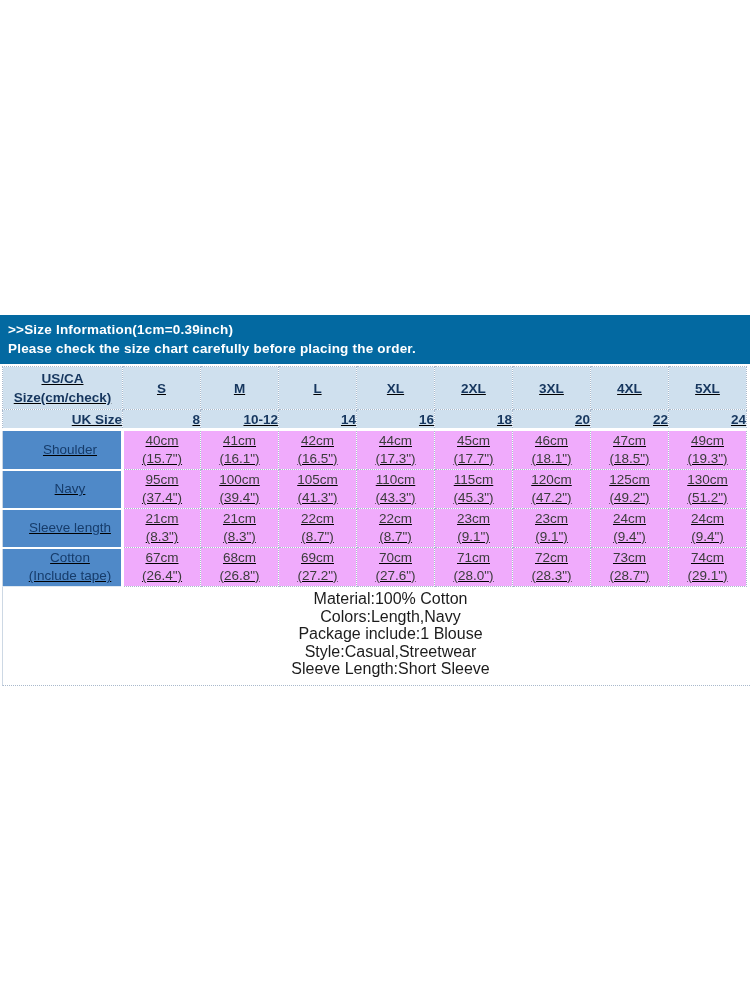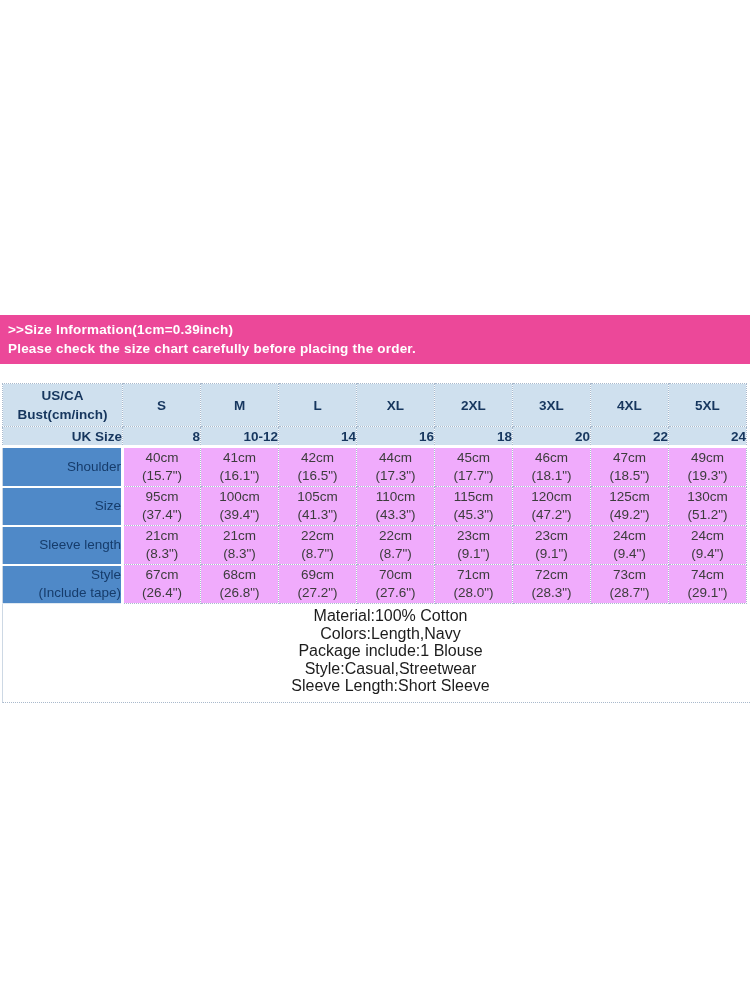--- a/index.html
+++ b/index.html
@@ -4,39 +4,39 @@
 <style>
   html, body { margin:0; padding:0; }
   body {
     width:750px; height:1000px; background:#ffffff; position:relative;
     font-family:"Liberation Sans", sans-serif;
   }
   .page { position:absolute; top:315px; left:0; width:750px; }
 
   
   .banner {
-    background:#ec4899; color:#ffffff; font-weight:bold;
+    background:#0369a1; color:#ffffff; font-weight:bold;
     font-size:13.5px; padding:5px 8px 6px 8px; letter-spacing:0.2px;
   }
   .banner div { line-height:19px; }
 
   
   table.size-table {
     border-collapse:collapse; table-layout:fixed;
-    width:744px; margin:19px 0 0 2px;
+    width:744px; margin:2px 0 0 2px;text-decoration:underline;
   }
   .size-table th, .size-table td {
     border:1px dotted #a9b9cc; padding:0; text-align:center;
     font-size:13.5px; overflow:hidden;
   }
   .size-table .hdr { background:#cfe0ee; color:#16365e; font-weight:bold; }
   .size-table th.corner { height:42px; line-height:19px; }
   .size-table tr.size-row td { height:18px;text-align:right; }
   .size-table td.row-label {
-    background:#4f89c8; color:#163c6b; text-align:right; padding-left:16px;
+    background:#4f89c8; color:#163c6b; text-align:center; padding-left:16px;
     font-weight:normal; line-height:18px;
     border-right:3px solid #ffffff; border-top:2px solid #ffffff;
     border-left:1px solid #c9d5e2; border-bottom:1px solid #dfe9f2;
   }
   .size-table tr.measure-row td.val { height:38px; background:#f0abfc; color:#3c3c3c; line-height:18px; }
   .size-table tr.measure-row.first td { border-top:3px solid #ffffff; }
   .size-table tr.measure-row.first td.row-label { border-top:3px solid #ffffff; }
 
   
   .notes {
@@ -59,21 +59,21 @@
 
   <table class="size-table">
     <colgroup>
       <col style="width:120px">
       <col span="8" style="width:78px">
     </colgroup>
     <thead>
       <tr>
         <th class="hdr corner">
           <div>US/CA</div>
-          <div>Bust(cm/inch)</div>
+          <div>Size(cm/check)</div>
         </th>
       <th class="hdr">S</th>
           <th class="hdr">M</th>
           <th class="hdr">L</th>
           <th class="hdr">XL</th>
           <th class="hdr">2XL</th>
           <th class="hdr">3XL</th>
           <th class="hdr">4XL</th>
           <th class="hdr">5XL</th>
         </tr>
@@ -122,21 +122,21 @@
             <div>47cm</div>
             <div>(18.5")</div>
           </td>
           <td class="val">
             <div>49cm</div>
             <div>(19.3")</div>
           </td>
         </tr>
         <tr class="measure-row">
           <td class="row-label">
-            <div>Size</div>
+            <div>Navy</div>
           </td>
           <td class="val">
             <div>95cm</div>
             <div>(37.4")</div>
           </td>
           <td class="val">
             <div>100cm</div>
             <div>(39.4")</div>
           </td>
           <td class="val">
@@ -196,21 +196,21 @@
             <div>24cm</div>
             <div>(9.4")</div>
           </td>
           <td class="val">
             <div>24cm</div>
             <div>(9.4")</div>
           </td>
         </tr>
         <tr class="measure-row">
           <td class="row-label">
-            <div>Style</div>
+            <div>Cotton</div>
             <div>(Include tape)</div>
           </td>
           <td class="val">
             <div>67cm</div>
             <div>(26.4")</div>
           </td>
           <td class="val">
             <div>68cm</div>
             <div>(26.8")</div>
           </td>

